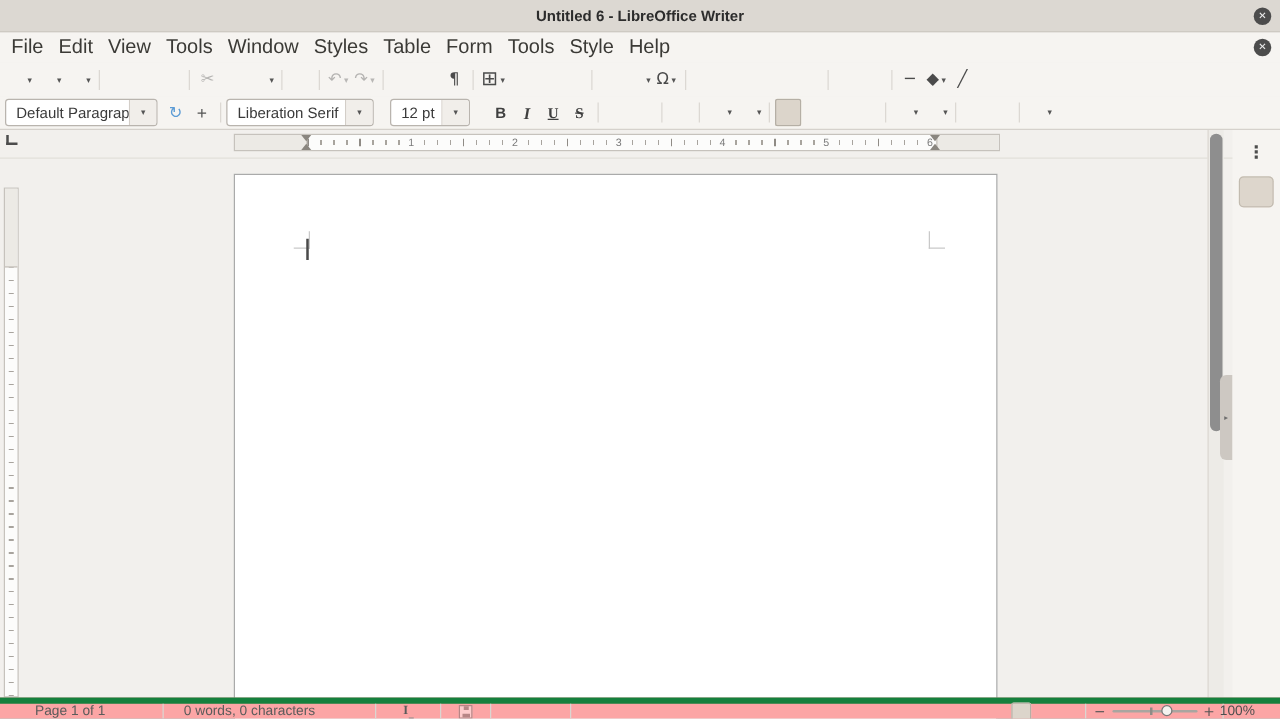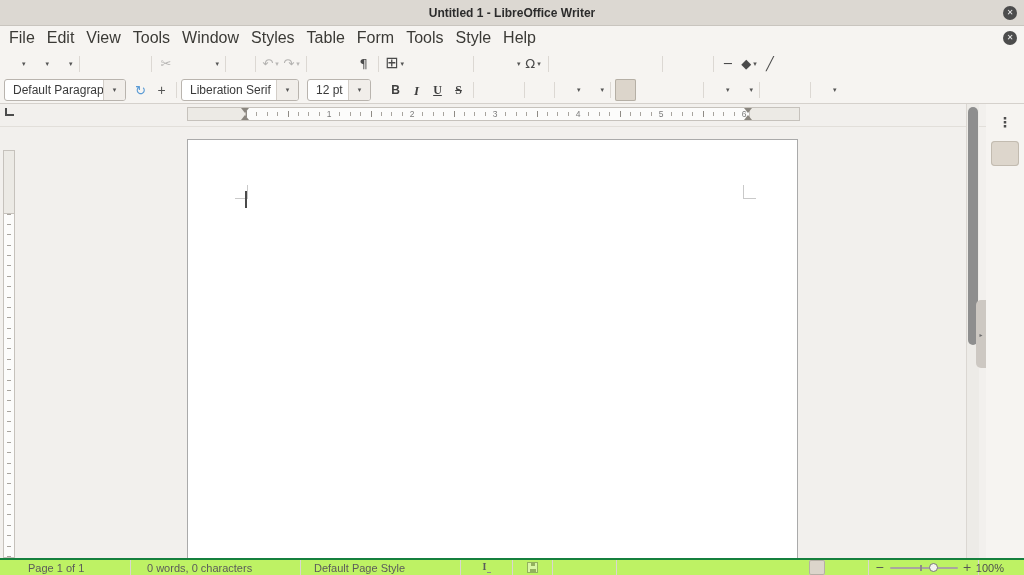--- a/index.html
+++ b/index.html
@@ -84,21 +84,21 @@
   
   .vscroll{position:absolute;left:966px;top:104px;width:13px;height:454px;background:#edebe7;border-left:1px solid #dbd7d2}
   .vthumb{position:absolute;left:1px;top:3px;width:10px;height:238px;background:#8e8e8e;border-radius:5px}
   .sb-grip{position:absolute;left:976px;top:300px;width:10px;height:68px;background:#cdc8c2;border-radius:5px 0 0 5px;
            display:flex;align-items:center;justify-content:center;font-size:6px;color:#6e6e6e;font-family:"DejaVu Sans",sans-serif}
   .sidebar{position:absolute;left:986px;top:104px;width:38px;bottom:17px;background:#f6f4f1;
            display:flex;flex-direction:column;align-items:center;padding-top:5px;gap:7px}
   .sb-item{width:28px;height:25px;display:flex;align-items:center;justify-content:center;border-radius:4px;flex:none}
   .sb-item.on{background:#ddd6cc;box-shadow:0 0 0 1px #c2bbb0 inset}
   
-  .statusbar{position:absolute;left:0;bottom:0;width:1024px;height:17px;background:#bef264;border-top:2px solid #15803d;
+  .statusbar{position:absolute;left:0;bottom:0;width:1024px;height:17px;background:#fca5a5;border-top:5px solid #15803d;
              display:flex;align-items:center;font-size:11px;color:#5b5b5b}
   .sseg{height:100%;display:flex;align-items:center;flex:none}
   .sseg + .sseg{border-left:1px solid #dad6d1}
   .seg-page{width:130px;padding-left:28px}
   .seg-words{width:170px;padding-left:16px}
   .seg-style{width:160px;padding-left:13px}
   .seg-lang{width:150px;justify-content:center}
   .seg-ins{width:52px;justify-content:center}
   .seg-save{width:40px;justify-content:center}
   .seg-save .ci{opacity:.42}
@@ -112,21 +112,21 @@
   .znotch{position:absolute;left:45%;top:-2px;width:1.5px;height:6px;background:#8f8b86}
   .zthumb{position:absolute;left:58%;top:-4px;width:9px;height:9px;border:1px solid #777;border-radius:50%;background:#f4f2ef}
   .seg-zoom{width:46px;justify-content:flex-end;padding-right:20px;color:#4e4e4e}
 </style>
 </head>
 <body>
 
 <div id="app">
 
   <div class="titlebar">
-    <span class="title">Untitled 1 - LibreOffice Writer</span>
+    <span class="title">Untitled 6 - LibreOffice Writer</span>
     <span class="circle-btn"><span>✕</span></span>
   </div>
 
   <div class="menubar">
     <div style="display:flex" id="menubar-items">
         <div class="menu-item">File</div>
         <div class="menu-item">Edit</div>
         <div class="menu-item">View</div>
         <div class="menu-item">Tools</div>
         <div class="menu-item">Window</div>
@@ -273,21 +273,21 @@
     <div class="tbtn">
         <span class="g-plus">+</span>
       </div>
     <span class="tsep"></span>
     <div class="combo" style="width:118px">
       <span class="combo-text">Liberation Serif</span>
       <span class="combo-dd">
           <span>▾</span>
         </span>
     </div>
-    <div class="combo" style="width:64px;margin-left:4px">
+    <div class="combo" style="width:64px;margin-left:9px">
       <span class="combo-text">12 pt</span>
       <span class="combo-dd">
           <span>▾</span>
         </span>
     </div>
     <div style="display:flex;align-items:center;margin-left:10px" id="fmtbtns">
         <div class="tbtn">
           <span class="tg g-b">B</span>
         </div>
         <div class="tbtn">
@@ -421,21 +421,20 @@
         <span class="ci navigator"></span>
       </div>
       <div class="sb-item">
         <span class="ci inspector"></span>
       </div>
     </div>
 
   <div class="statusbar">
     <div class="sseg seg-page">Page 1 of 1</div>
     <div class="sseg seg-words">0 words, 0 characters</div>
-    <div class="sseg seg-style">Default Page Style</div>
     <div class="sseg seg-ins">
         <span class="ci c-insertmode"></span>
       </div>
     <div class="sseg seg-save">
         <span class="ci c-floppy"></span>
       </div>
     <div class="sseg seg-sel"></div>
     <div class="seg-spacer"></div>
     <div class="sseg seg-views" id="views">
         <div class="tbtn on">

